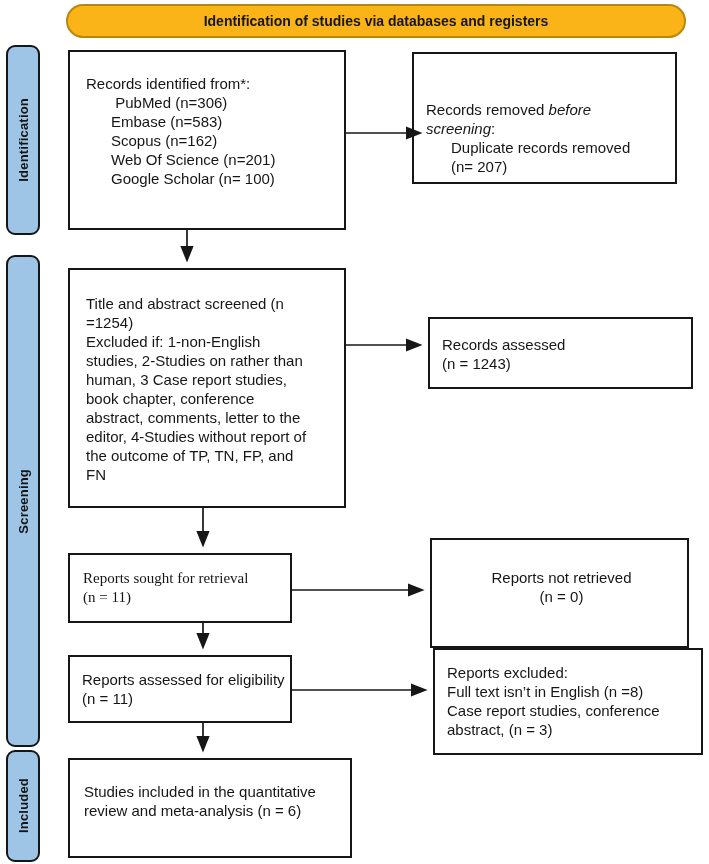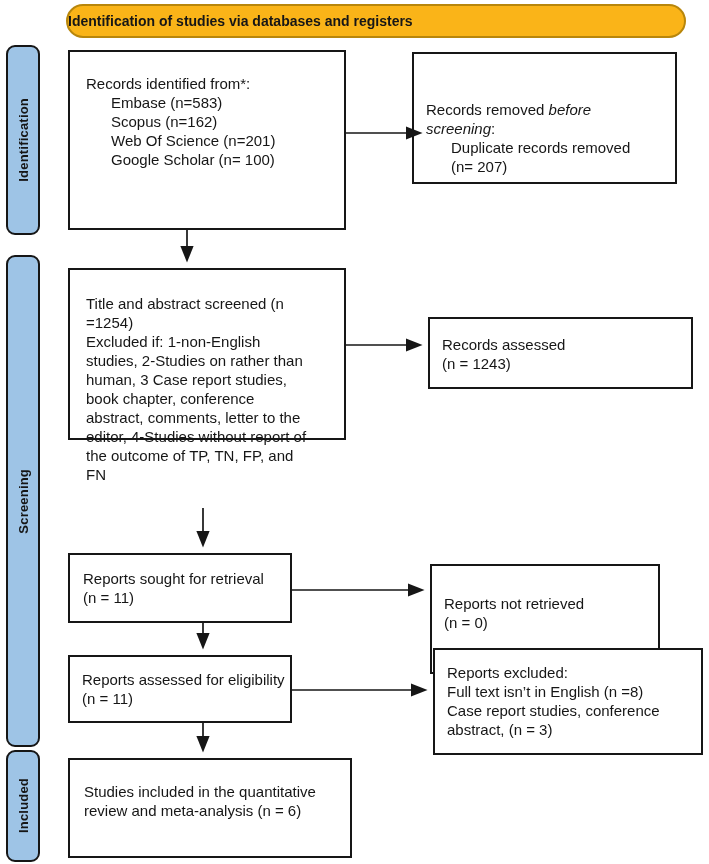--- a/index.html
+++ b/index.html
@@ -8,21 +8,21 @@
     background:var(--page_bg,#fff);
     font-family:"Liberation Sans", sans-serif;
     color:var(--text,#161616);
     overflow:hidden;
   }
   .banner {
     position:absolute; left:66px; top:4px; width:620px; height:34px;
     box-sizing:border-box;
     background:var(--banner_fill); border:2px solid var(--banner_border);
     border-radius:17px;
-    display:flex; align-items:center; 
+    display:flex; align-items:center; justify-content:center;
     font-weight:bold; font-size:14px;
   }
   .stage {
     position:absolute; left:6px; width:34px; box-sizing:border-box;
     background:var(--stage_fill); border:2px solid var(--stage_border);
     border-radius:9px;
     display:flex; align-items:center; justify-content:center;
   }
   #stage-identification { top:45px; height:190px; }
   #stage-screening { top:255px; height:492px; }
@@ -33,24 +33,24 @@
   }
   .box {
     position:absolute; box-sizing:border-box;
     background:var(--box_fill,#fff); border:2px solid var(--box_border);
     font-size:15px; line-height:19px;
   }
   .ln { white-space:pre-wrap; min-height:19px; }
   .it { font-style:italic; }
   #box-records-identified { left:68px;  top:50px;  width:278px; height:180px; padding:22px 8px 0 16px; }
   #box-records-removed    { left:412px; top:52px;  width:265px; height:132px; padding:46px 8px 0 12px; }
-  #box-title-abstract     { left:68px;  top:268px; width:278px; height:172px; padding:24px 6px 0 16px; }
+  #box-title-abstract     { left:68px;  top:268px; width:278px; height:240px; padding:24px 6px 0 16px; }
   #box-records-excluded   { left:428px; top:317px; width:265px; height:72px;  padding:16px 8px 0 12px; }
-  #box-reports-sought     { left:68px;  top:553px; width:224px; height:70px;  padding:14px 4px 0 13px; }
-  #box-reports-not-retrieved { left:430px; top:564px; width:230px; height:110px; padding:28px 8px 0 12px; }
+  #box-reports-sought     { left:68px;  top:553px; width:224px; height:70px;  padding:14px 4px 0 13px;font-family:Liberation Serif, serif; }
+  #box-reports-not-retrieved { left:430px; top:538px; width:259px; height:110px; padding:28px 8px 0 12px;text-align:center; }
   #box-reports-assessed   { left:68px;  top:655px; width:224px; height:68px;  padding:13px 2px 0 12px; }
   #box-reports-excluded   { left:433px; top:648px; width:270px; height:107px; padding:13px 0 0 12px; }
   #box-studies-included   { left:68px;  top:758px; width:284px; height:100px; padding:22px 4px 0 14px; }
   .arrows { position:absolute; left:0; top:0; pointer-events:none; }
   .arrows line { stroke:var(--arrow,#161616); stroke-width:1.7; }
 </style>
 </head>
 <body>
 
 <div class="page">
@@ -64,20 +64,21 @@
   </div>
   <div class="stage" id="stage-screening">
     <span class="vtext">Screening</span>
   </div>
   <div class="stage" id="stage-included">
     <span class="vtext">Included</span>
   </div>
 
   <div class="box" id="box-records-identified">
       <div class="ln">Records identified from*:</div>
+      <div class="ln">       PubMed (n=306)</div>
       <div class="ln">      Embase (n=583)</div>
       <div class="ln">      Scopus (n=162)</div>
       <div class="ln">      Web Of Science (n=201)</div>
       <div class="ln">      Google Scholar (n= 100)</div>
     </div>
 
   <div class="box" id="box-records-removed">
     <div class="ln"><span>Records removed </span><span class="it">before</span></div>
     <div class="ln"><span class="it">screening</span><span>:</span></div>
     <div>

